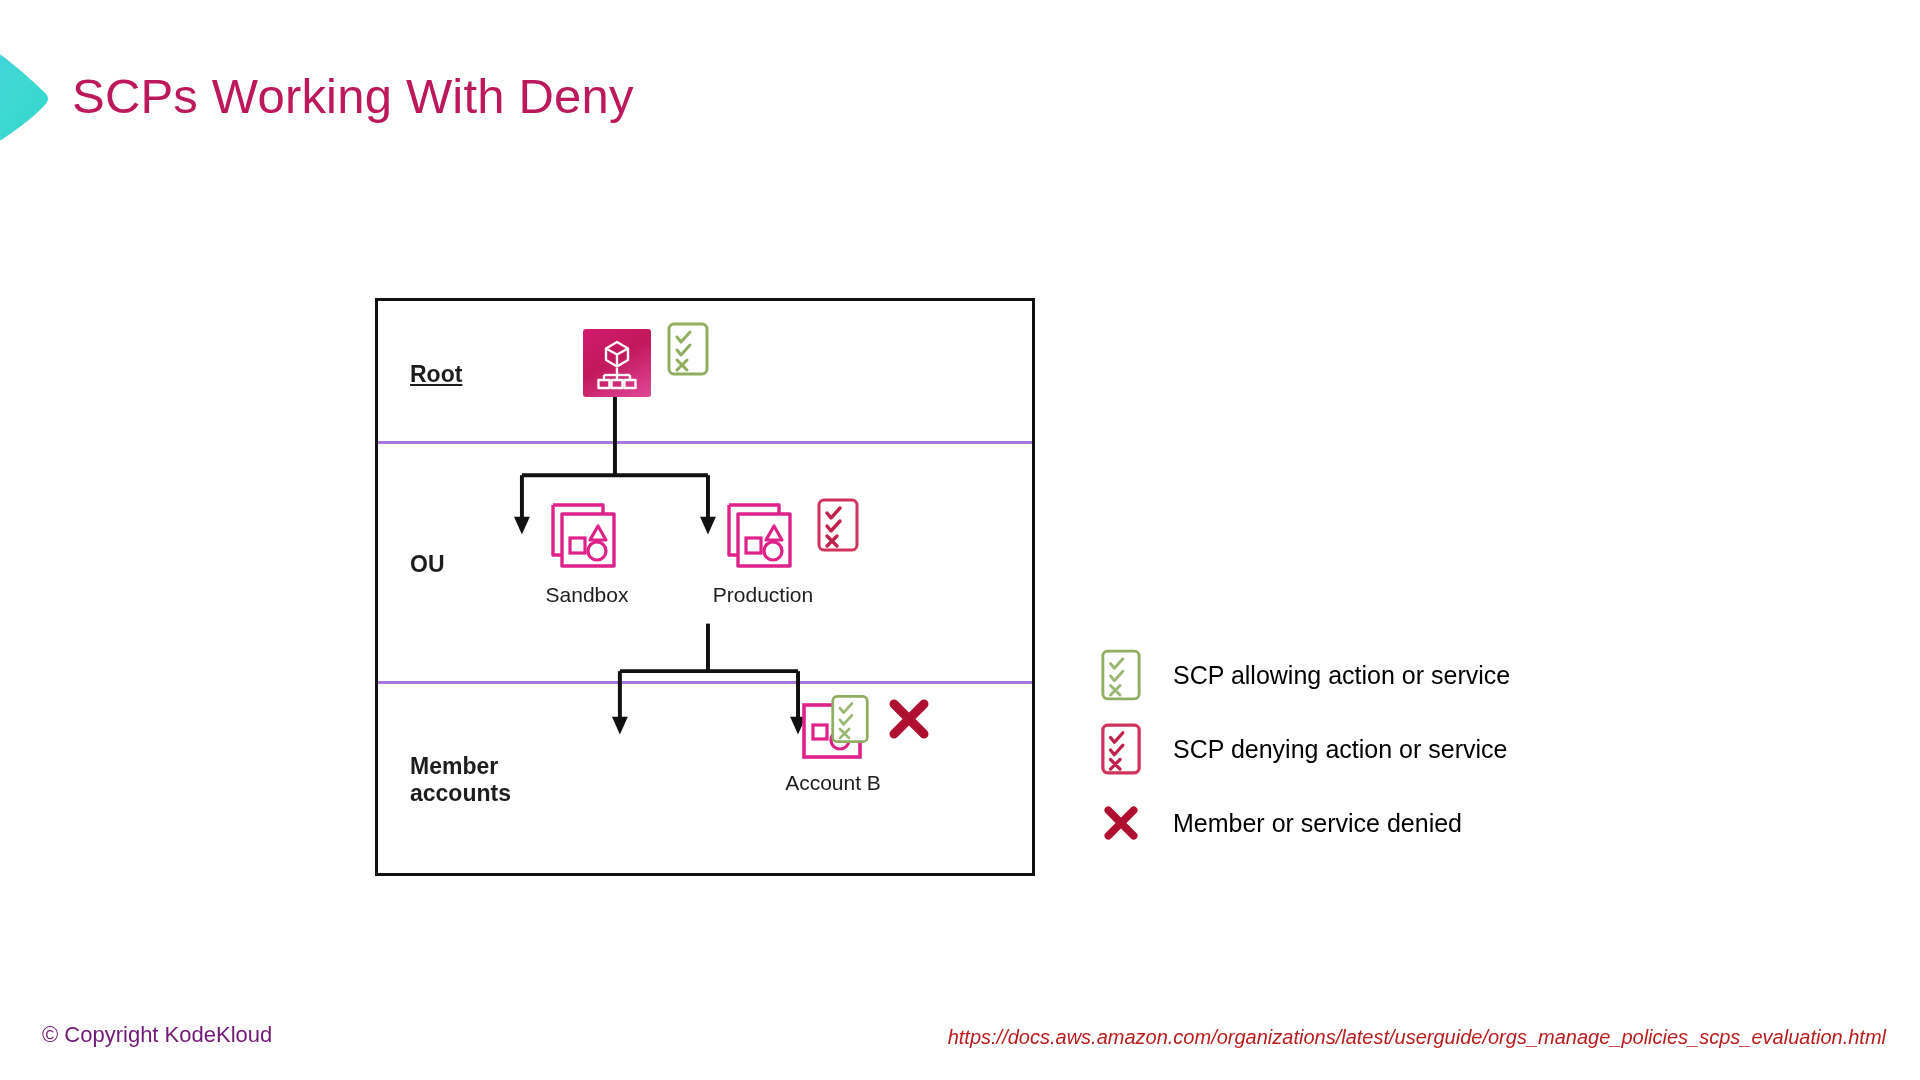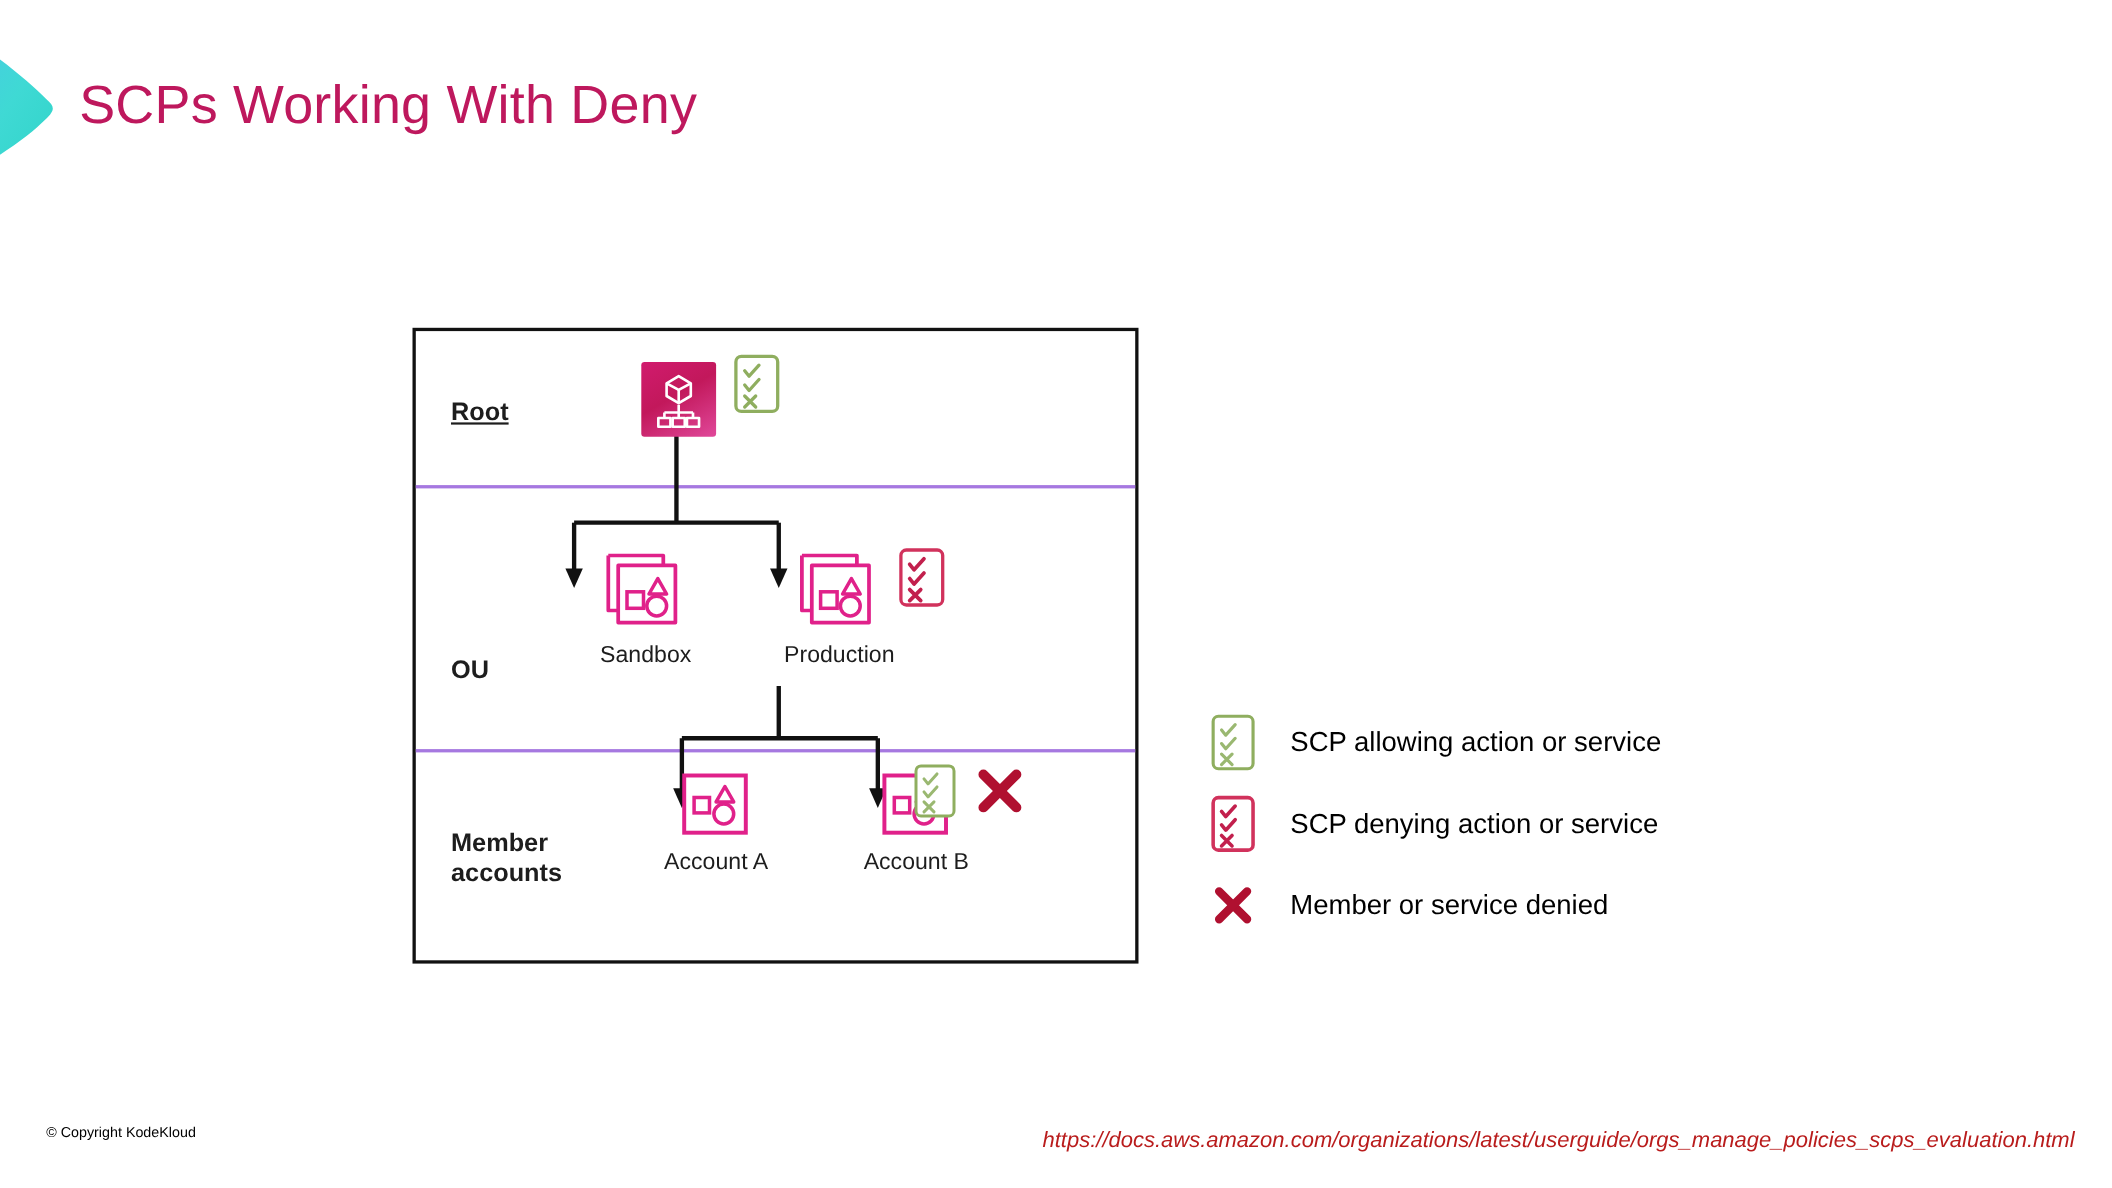--- a/index.html
+++ b/index.html
@@ -59,21 +59,21 @@
 
   .row-label {
     position: absolute;
     left: 32px;
     font-size: 23px;
     font-weight: 700;
     color: #1d1d1d;
     line-height: 1.18;
   }
   #row-label-root   { top: 60px; text-decoration: underline; }
-  #row-label-ou     { top: 250px; margin-top: 44px; }
+  #row-label-ou     { top: 250px; }
   #row-label-member { top: 452px; }
 
   
   .node {
     position: absolute;
     text-align: center;
   }
   .node-caption {
     font-size: 21px;
     font-weight: 400;
@@ -136,22 +136,22 @@
     font-size: 25px;
     color: #000000;
     white-space: nowrap;
   }
 
   
   #copyright {
     position: absolute;
     left: 42px;
     top: 1022px;
-    font-size: 13px;
-    color: #000000;
+    font-size: 22px;
+    color: #701a75;
   }
   #source-url {
     position: absolute;
     right: 34px;
     top: 1026px;
     font-size: 20px;
     font-style: italic;
     color: #b91c1c;
     white-space: nowrap;
   }
@@ -265,31 +265,20 @@
 
   <svg class="badge" style="left:438px; top:196px;" width="44" height="56" viewBox="0 0 44 56">
     <rect x="3" y="3" width="38" height="50" rx="5" fill="#ffffff" stroke="#d1325c" stroke-width="3"></rect>
     <g stroke="#c2204d" stroke-width="3.4" fill="none" stroke-linecap="round" stroke-linejoin="round">
       <path d="M11,16 L15,21 L24,11"></path>
       <path d="M11,29 L15,34 L24,24"></path>
       <path d="M11,39 L21,49 M21,39 L11,49"></path>
     </g>
   </svg>
 
-  <div class="node" id="node-account-a">
-    <svg width="66" height="62" viewBox="0 0 66 62">
-      <rect x="4" y="4" width="56" height="52" fill="#ffffff" stroke="#e0218a" stroke-width="3.6"></rect>
-      <g stroke="#e0218a" stroke-width="3.2" fill="none">
-        <rect x="13" y="24" width="14" height="14"></rect>
-        <path d="M41,14 L49,28 L33,28 Z" stroke-linejoin="round"></path>
-        <circle cx="40" cy="39" r="9"></circle>
-      </g>
-    </svg>
-    <div class="node-caption">Account A</div>
-  </div>
 
   <div class="node" id="node-account-b">
     <svg width="66" height="62" viewBox="0 0 66 62">
       <rect x="4" y="4" width="56" height="52" fill="#ffffff" stroke="#e0218a" stroke-width="3.6"></rect>
       <g stroke="#e0218a" stroke-width="3.2" fill="none">
         <rect x="13" y="24" width="14" height="14"></rect>
         <path d="M41,14 L49,28 L33,28 Z" stroke-linejoin="round"></path>
         <circle cx="40" cy="39" r="9"></circle>
       </g>
     </svg>

